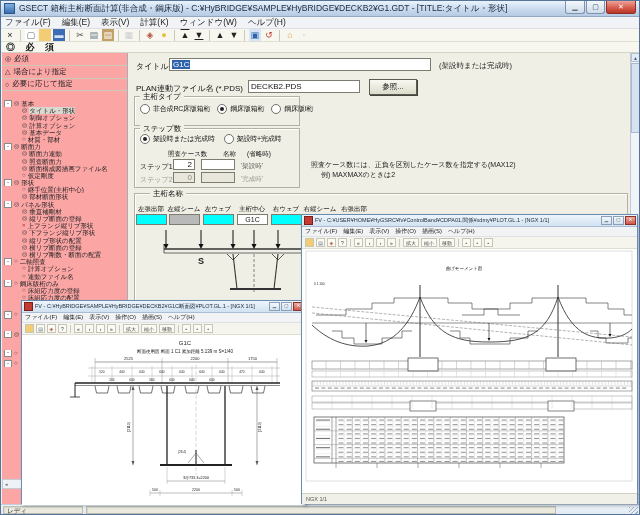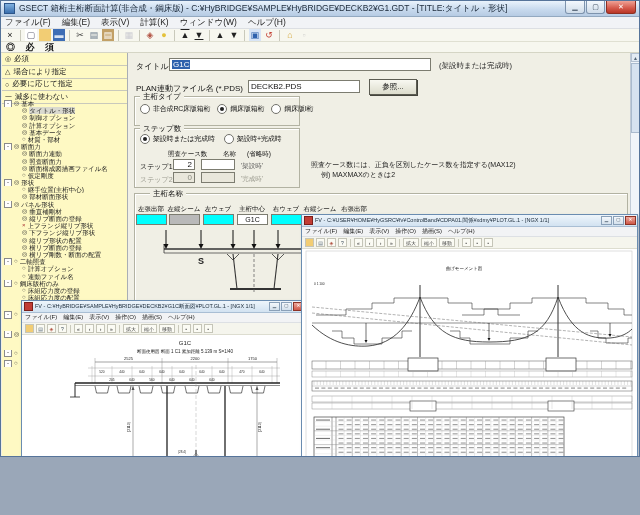--- a/index.html
+++ b/index.html
@@ -1,16 +1,16 @@
 <!DOCTYPE html>
 <html><head>
 <meta charset="utf-8">
 <style>
   html,body{margin:0;padding:0;background:#9aa7b8;}
-  #screen{position:relative;width:640px;height:457px;overflow:hidden;
+  #screen{position:relative;width:640px;height:515px;overflow:hidden;
     font-family:"Liberation Sans",sans-serif;background:#f0efe5;
     border:1px solid #56749a;box-sizing:border-box;}
   .abs{position:absolute;}
   
   .titlebar{left:0;top:0;width:638px;height:15px;
     background:linear-gradient(#eaf3fc,#c8daee 55%,#b6cbe3);
     border-bottom:1px solid #93a9c0;display:flex;align-items:center;}
   .appicon{width:9px;height:9px;margin:0 4px 0 3px;background:linear-gradient(#7fb0e0,#3a6fae);border:1px solid #2c558a;}
   .wtitle{font-size:8.5px;color:#1c2a3a;white-space:nowrap;overflow:hidden;max-width:520px;}
   .winbtns{position:absolute;right:3px;top:0;display:flex;}
@@ -27,21 +27,21 @@
     display:flex;align-items:center;padding-left:2px;box-sizing:border-box;}
   .toolbar2{left:0;top:41px;width:638px;height:11px;background:#f7f7ef;border-bottom:1px solid #d5d5c5;
     display:flex;align-items:center;padding-left:5px;box-sizing:border-box;}
   .tbico{display:inline-block;width:12px;height:12px;margin:0 1px;font-size:9px;line-height:12px;
     text-align:center;color:#333;cursor:default;overflow:hidden;}
   .tbico.ov{text-decoration:overline;}
   .tbico.un{text-decoration:underline;}
   .tsep{display:inline-block;width:1px;height:11px;background:#c9c9bb;margin:0 3px;}
   .filterlbl{font-size:9px;font-weight:bold;letter-spacing:4px;color:#111;}
   
-  .panel{left:1px;top:52px;width:126px;height:451px;background:#fef9c3;border-right:1px solid #a9aeb5;box-sizing:border-box;}
+  .panel{left:1px;top:52px;width:126px;height:451px;background:#fca5a5;border-right:1px solid #a9aeb5;box-sizing:border-box;}
   .lrow{height:11.75px;border-bottom:1px solid #c9c9bc;font-size:7.5px;color:#222;
     display:flex;align-items:center;padding-left:3px;white-space:nowrap;overflow:hidden;}
   .lsym{margin-right:3px;font-size:7px;}
   #tree{position:absolute;left:0;top:47px;width:126px;}
   .ti{height:7.2px;line-height:7.2px;font-size:6.5px;white-space:nowrap;overflow:hidden;display:flex;align-items:center;color:#222;}
   .ti.sel .tlbl{background:#d9d9cf;}
   .exp{display:inline-block;width:6px;height:6px;border:1px solid #8a8a8a;background:#fff;
     font-size:6px;line-height:5px;text-align:center;color:#333;margin:0 2px 0 0;flex:none;}
   .noexp{display:inline-block;width:8px;flex:none;}
   .tsym{margin-right:2px;font-size:6px;flex:none;color:#333;}
@@ -164,24 +164,20 @@
           <span class="lsym">◎</span>
           <span>必須</span>
         </div>
         <div class="lrow">
           <span class="lsym">△</span>
           <span>場合により指定</span>
         </div>
         <div class="lrow">
           <span class="lsym">○</span>
           <span>必要に応じて指定</span>
-        </div>
-        <div class="lrow">
-          <span class="lsym">一</span>
-          <span>滅多に使わない</span>
         </div>
       </div>
     <div id="tree">
         <div class="ti" style="padding-left: 2px;">
           <span class="exp">-</span>
           <span class="tsym">◎</span>
           <span class="tlbl">基本</span>
         </div>
         <div class="ti sel" style="padding-left: 12px;">
           <span class="noexp"></span>

